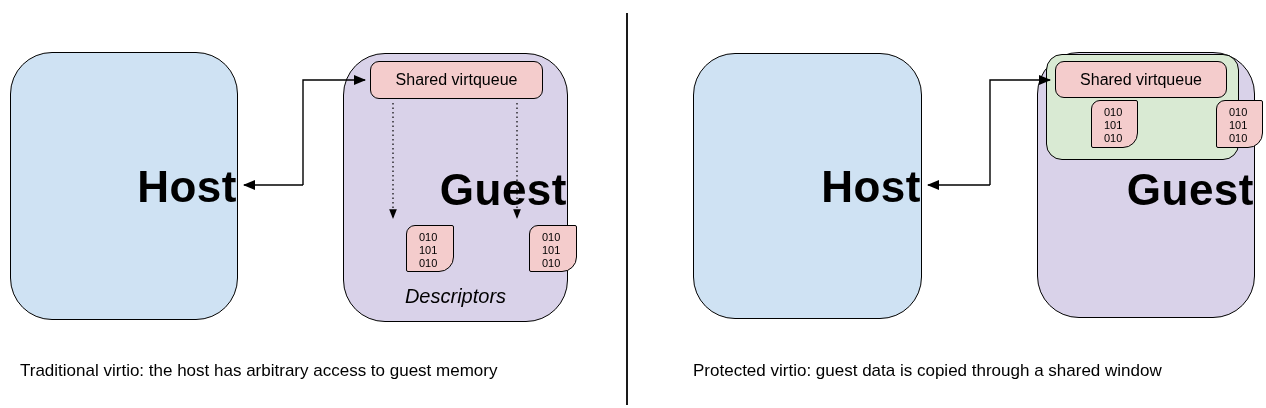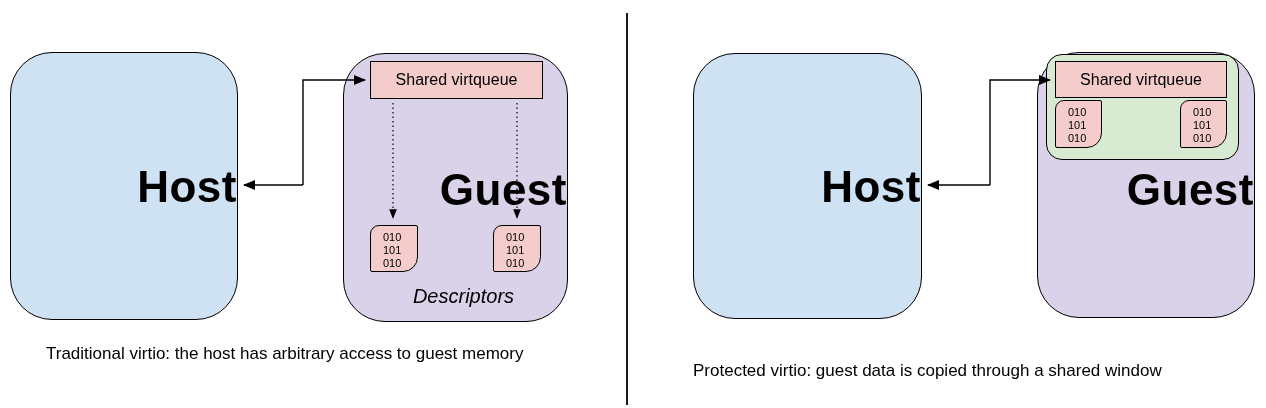--- a/index.html
+++ b/index.html
@@ -25,32 +25,33 @@
   .biglabel {
     position: absolute;
     left: 0;
     width: 100%;
     text-align: right;
     font-size: 44px;
     font-weight: bold;
     letter-spacing: 0.5px;
   }
   .vq {
-    border-radius: 0;
+    border-radius: 9px;
     display: flex;
     align-items: center;
     justify-content: center;
     font-size: 16px;
   }
   .mem {
     border-radius: 9px 2px 15px 2px;
     font-size: 11px;
     line-height: 13px;
     white-space: pre-line;
     padding: 5px 0 0 12px;
+    margin-left: 36px;
   }
   .descriptors {
     position: absolute;
     text-align: center;
     font-style: italic;
     font-size: 20px;
   }
   .caption {
     position: absolute;
     font-size: 17px;
@@ -90,23 +91,23 @@
     </div>
 
     <div class="box mem" style="left: 370px; top: 225px; width: 48px; height: 47px; background-color: rgb(244, 204, 204);">010
 101
 010</div>
 
     <div class="box mem" style="left: 493px; top: 225px; width: 48px; height: 47px; background-color: rgb(244, 204, 204);">010
 101
 010</div>
 
-    <div class="descriptors" style="left:351px; top:285px; width:225px;">Descriptors</div>
+    <div class="descriptors" style="left:343px; top:285px; width:225px;">Descriptors</div>
 
-    <div class="caption" style="left:20px; top:344px;margin-left:26px;">Traditional virtio: the host has arbitrary access to guest memory</div>
+    <div class="caption" style="left:20px; top:361px;">Traditional virtio: the host has arbitrary access to guest memory</div>
   </div>
 
   <div class="divider" style="left:626px; top:13px; width:2px; height:392px;"></div>
 
   <div>
 
     <div class="box bigbox" style="left: 693px; top: 53px; width: 229px; height: 266px; background-color: rgb(207, 226, 243);">
       <div class="biglabel" style="top:108px;">Host</div>
     </div>
 

